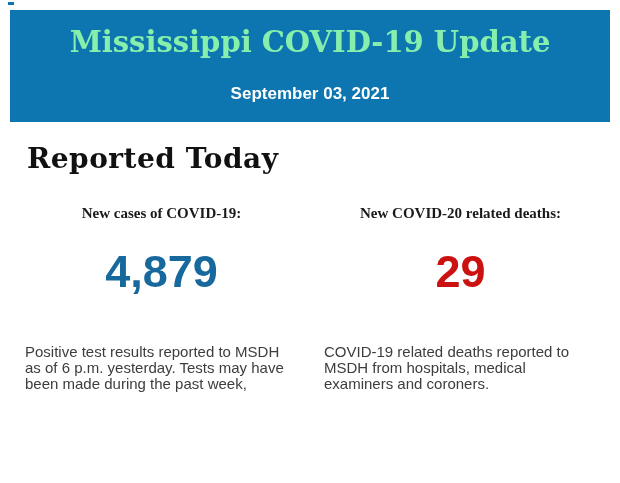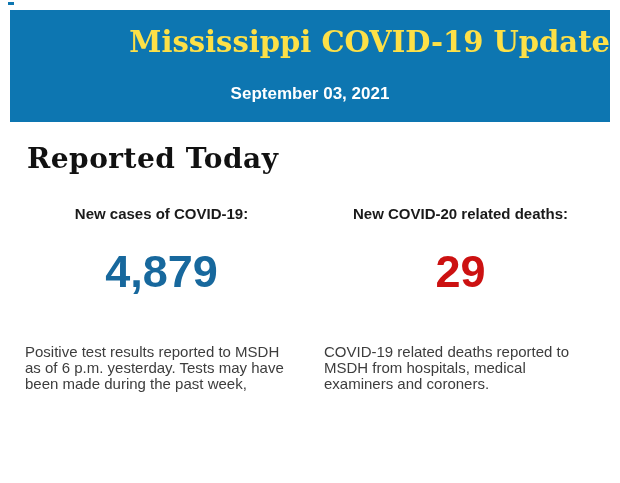--- a/index.html
+++ b/index.html
@@ -63,20 +63,21 @@
     grid-template-columns: 1fr 1fr;
     column-gap: 26px;
   }
   .col-label {
     text-align: center;
     font-weight: bold;
     font-size: 15px;
     color: #1a1a1a;
     margin: 0;
     line-height: 19px;
+    font-family: Liberation Serif, serif;
   }
   .col-value {
     text-align: center;
     font-weight: bold;
     font-size: 45px;
     line-height: 48px;
     margin: 25px 0 0 0;
   }
   .col-desc {
     font-size: 15px;
@@ -85,21 +86,21 @@
     margin: 48px 0 0 0;
     text-align: left;
   }
 </style>
 </head>
 <body style="background: rgb(255, 255, 255);">
 
 <div class="corner-artifact" style="background-color: rgb(13, 118, 177);"></div>
 
 <div class="banner" style="background-color: rgb(13, 118, 177);">
-  <h1 class="banner-title" style="color: #fde047; text-align: right;">Mississippi COVID-19 Update</h1>
+  <h1 class="banner-title" style="color: #86efac;">Mississippi COVID-19 Update</h1>
   <p class="banner-date" style="color: rgb(255, 255, 255);">September 03, 2021</p>
 </div>
 
 <h2 class="report-heading" style="color: rgb(17, 17, 17);">Reported Today</h2>
 
 <div class="columns">
 
   <div class="column">
     <p class="col-label">New cases of COVID-19:</p>
     <p class="col-value" style="color: rgb(23, 104, 157);">4,879</p>

